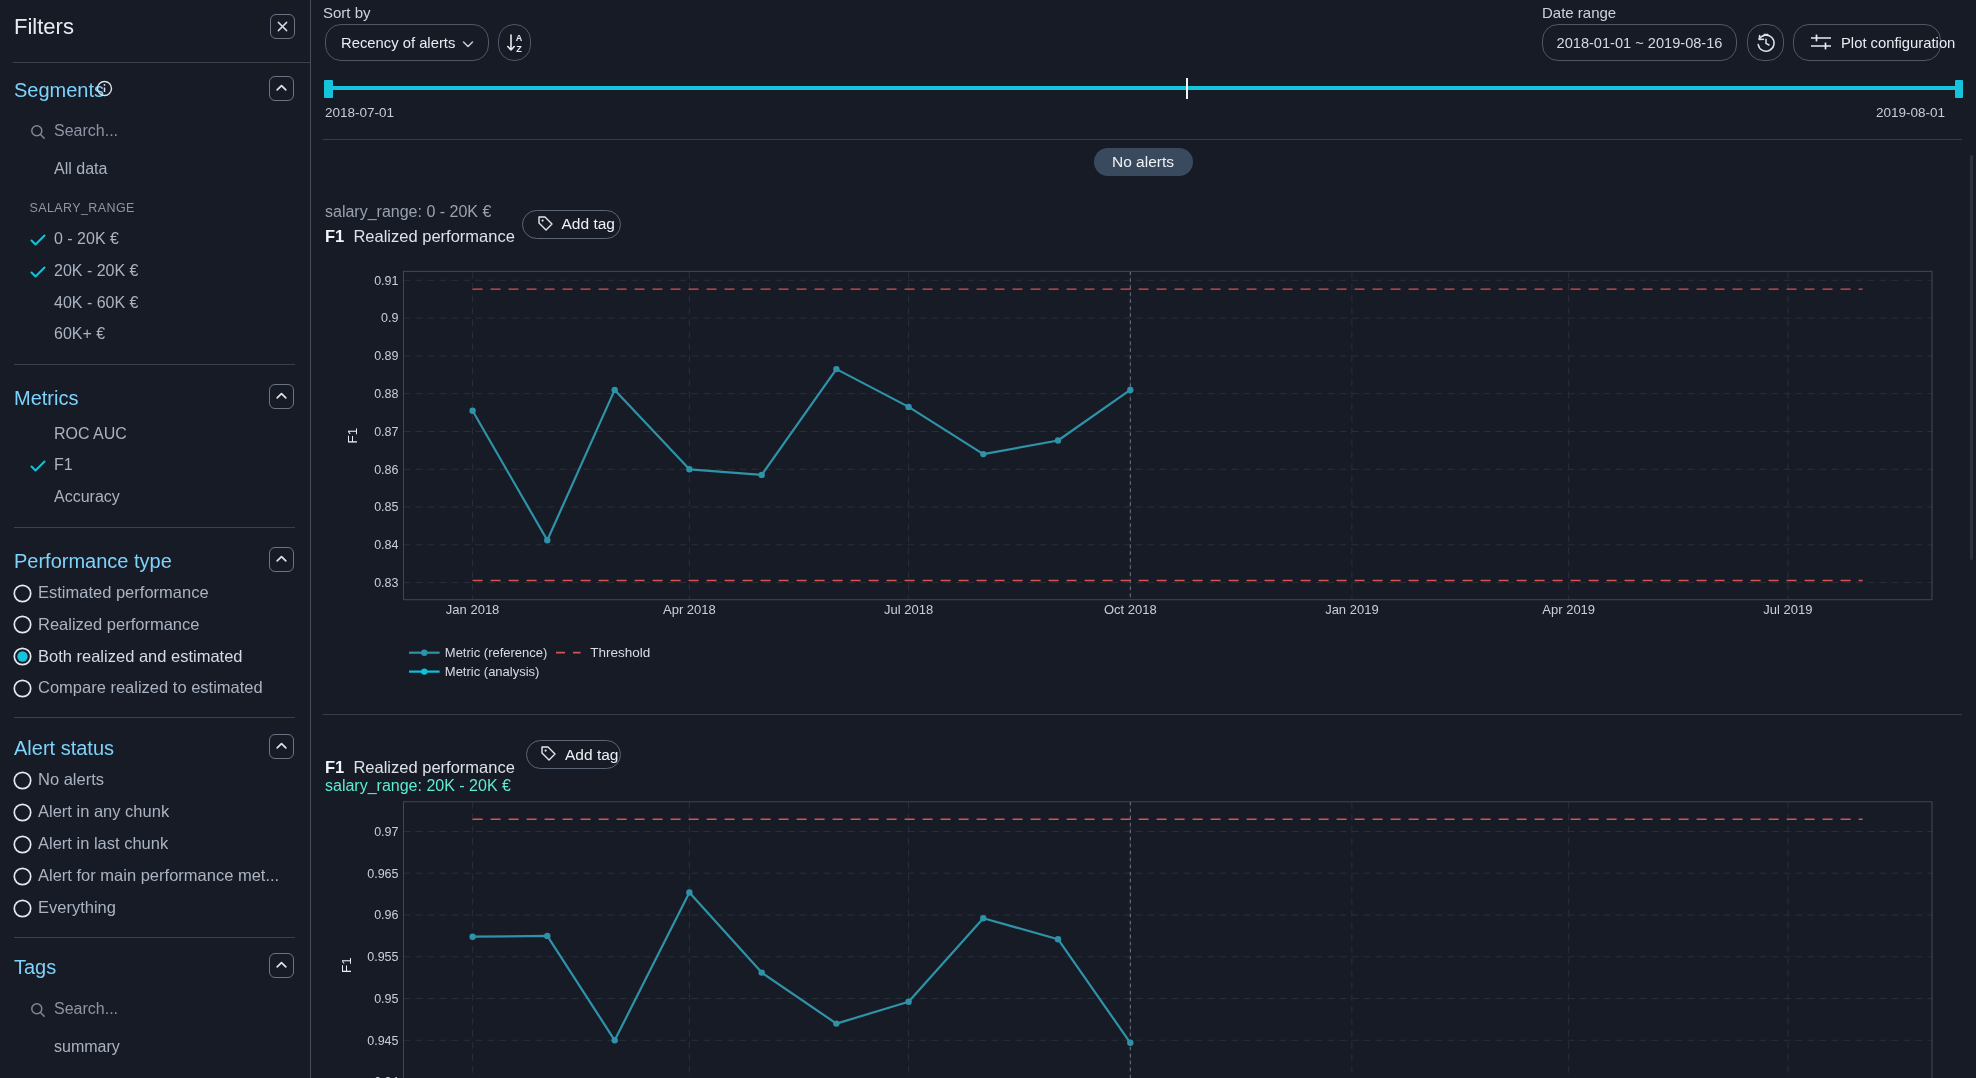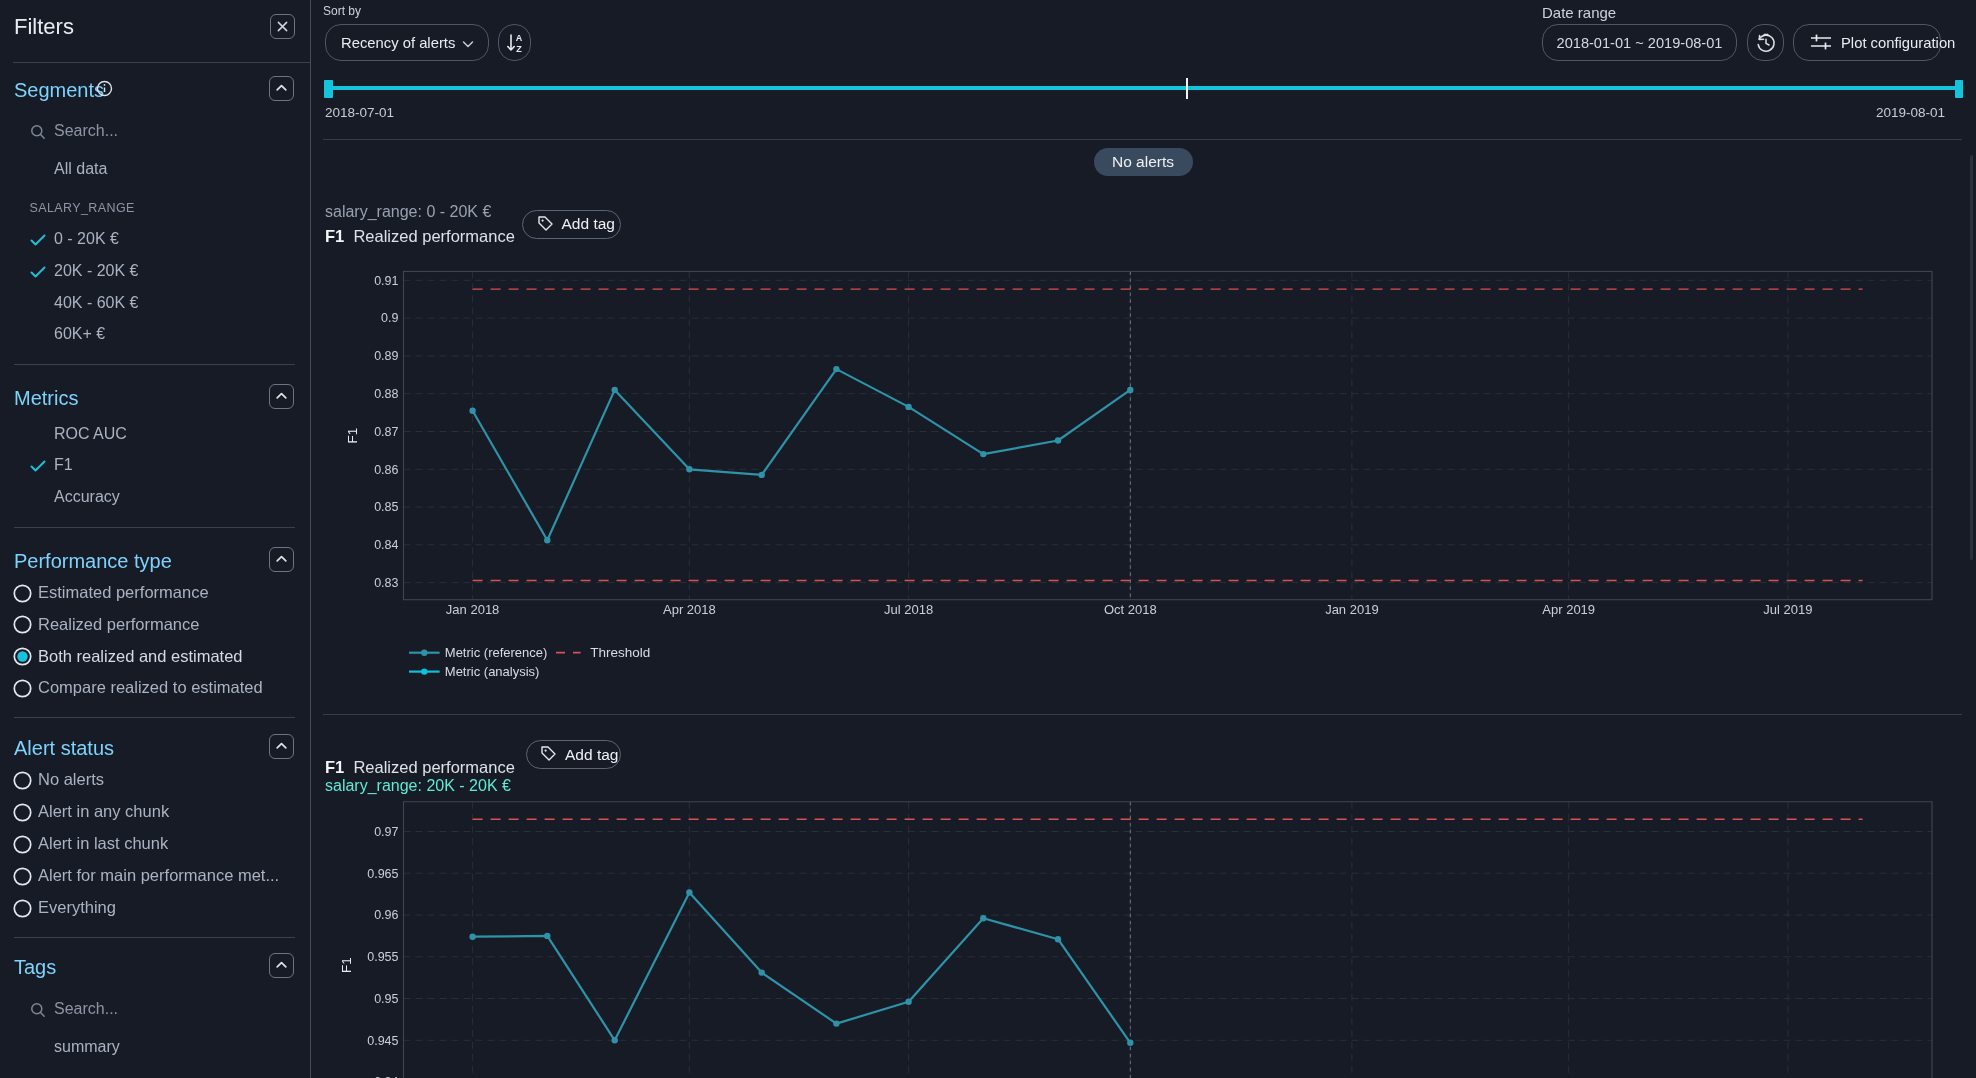--- a/index.html
+++ b/index.html
@@ -123,36 +123,36 @@
       <svg width="24" height="24" viewBox="0 0 24 24">
         <path d="M7.5 14 L12 9.5 L16.5 14" fill="none" stroke="#dde1e7" stroke-width="1.8" stroke-linecap="round" stroke-linejoin="round"></path>
       </svg>
     </div>
 <div class="cicon" style="top:1001.5px;"><svg width="16" height="16" viewBox="0 0 16 16">
         <circle cx="6.8" cy="6.8" r="5" fill="none" stroke="#7e8796" stroke-width="1.5"></circle>
         <line x1="10.5" y1="10.5" x2="14.2" y2="14.2" stroke="#7e8796" stroke-width="1.5" stroke-linecap="round"></line>
       </svg></div>
 <div class="item" style="top:1000px;color:#8d95a4;">Search...</div>
 <div class="item" style="top:1038px;">summary</div>
-<div class="abs" style="left:323px;top:4px;font-size:12px;color:#ccd2db;">Sort by</div>
+<div class="abs" style="left:323px;top:4px;font-size:15px;color:#ccd2db;">Sort by</div>
 <div class="btn" style="left:325px;top:24px;width:164px;height:37px;">
       <span style="margin-left:15px;font-size:14.8px;">Recency of alerts</span>
       <span style="position:absolute;left:134px;top:11px;"><svg width="16" height="16" viewBox="0 0 16 16">
           <path d="M3.5 6 L8 10.5 L12.5 6" fill="none" stroke="#c7ccd6" stroke-width="1.5" stroke-linecap="round" stroke-linejoin="round"></path>
         </svg></span>
     </div>
 <div class="btn" style="left:498px;top:24px;width:33px;height:37px;justify-content:center;">
       <svg width="20" height="22" viewBox="0 0 20 22">
         <path d="M6 3 L6 18 M6 18 L2.8 14.5 M6 18 L9.2 14.5" fill="none" stroke="#e8ebf0" stroke-width="1.6" stroke-linecap="round" stroke-linejoin="round"></path>
         <text x="14" y="9" font-size="9" fill="#e8ebf0" text-anchor="middle" font-weight="bold" font-family="Liberation Sans,sans-serif">A</text>
         <text x="14" y="19.5" font-size="9" fill="#e8ebf0" text-anchor="middle" font-weight="bold" font-family="Liberation Sans,sans-serif">Z</text>
       </svg>
     </div>
 <div class="abs" style="left:1542px;top:4px;font-size:15px;color:#ccd2db;">Date range</div>
-<div class="btn" style="left:1542px;top:24px;width:195px;height:37px;justify-content:center;font-size:14.6px;color:#d5dae1;">2018-01-01 ~ 2019-08-01</div>
+<div class="btn" style="left:1542px;top:24px;width:195px;height:37px;justify-content:center;font-size:14.6px;color:#d5dae1;">2018-01-01 ~ 2019-08-16</div>
 <div class="btn" style="left:1747px;top:24px;width:37px;height:37px;justify-content:center;">
       <svg width="22" height="22" viewBox="0 0 22 22">
         <path d="M4.1 7.2 A 8 8 0 1 1 3.2 12.6" fill="none" stroke="#dde1e7" stroke-width="1.5" stroke-linecap="round"></path>
         <path d="M4.6 3.4 L4.3 7.6 L8.5 7.3" fill="none" stroke="#dde1e7" stroke-width="1.5" stroke-linecap="round" stroke-linejoin="round"></path>
         <path d="M11 7.2 L11 11.4 L14 13" fill="none" stroke="#dde1e7" stroke-width="1.5" stroke-linecap="round" stroke-linejoin="round"></path>
         <line x1="9.2" y1="2.6" x2="12.8" y2="2.6" stroke="#dde1e7" stroke-width="1.5" stroke-linecap="round"></line>
       </svg>
     </div>
 <div class="btn" style="left:1793px;top:24px;width:148px;height:37px;">
       <span style="margin-left:16px;margin-top:2px;"><svg width="22" height="20" viewBox="0 0 22 20">

